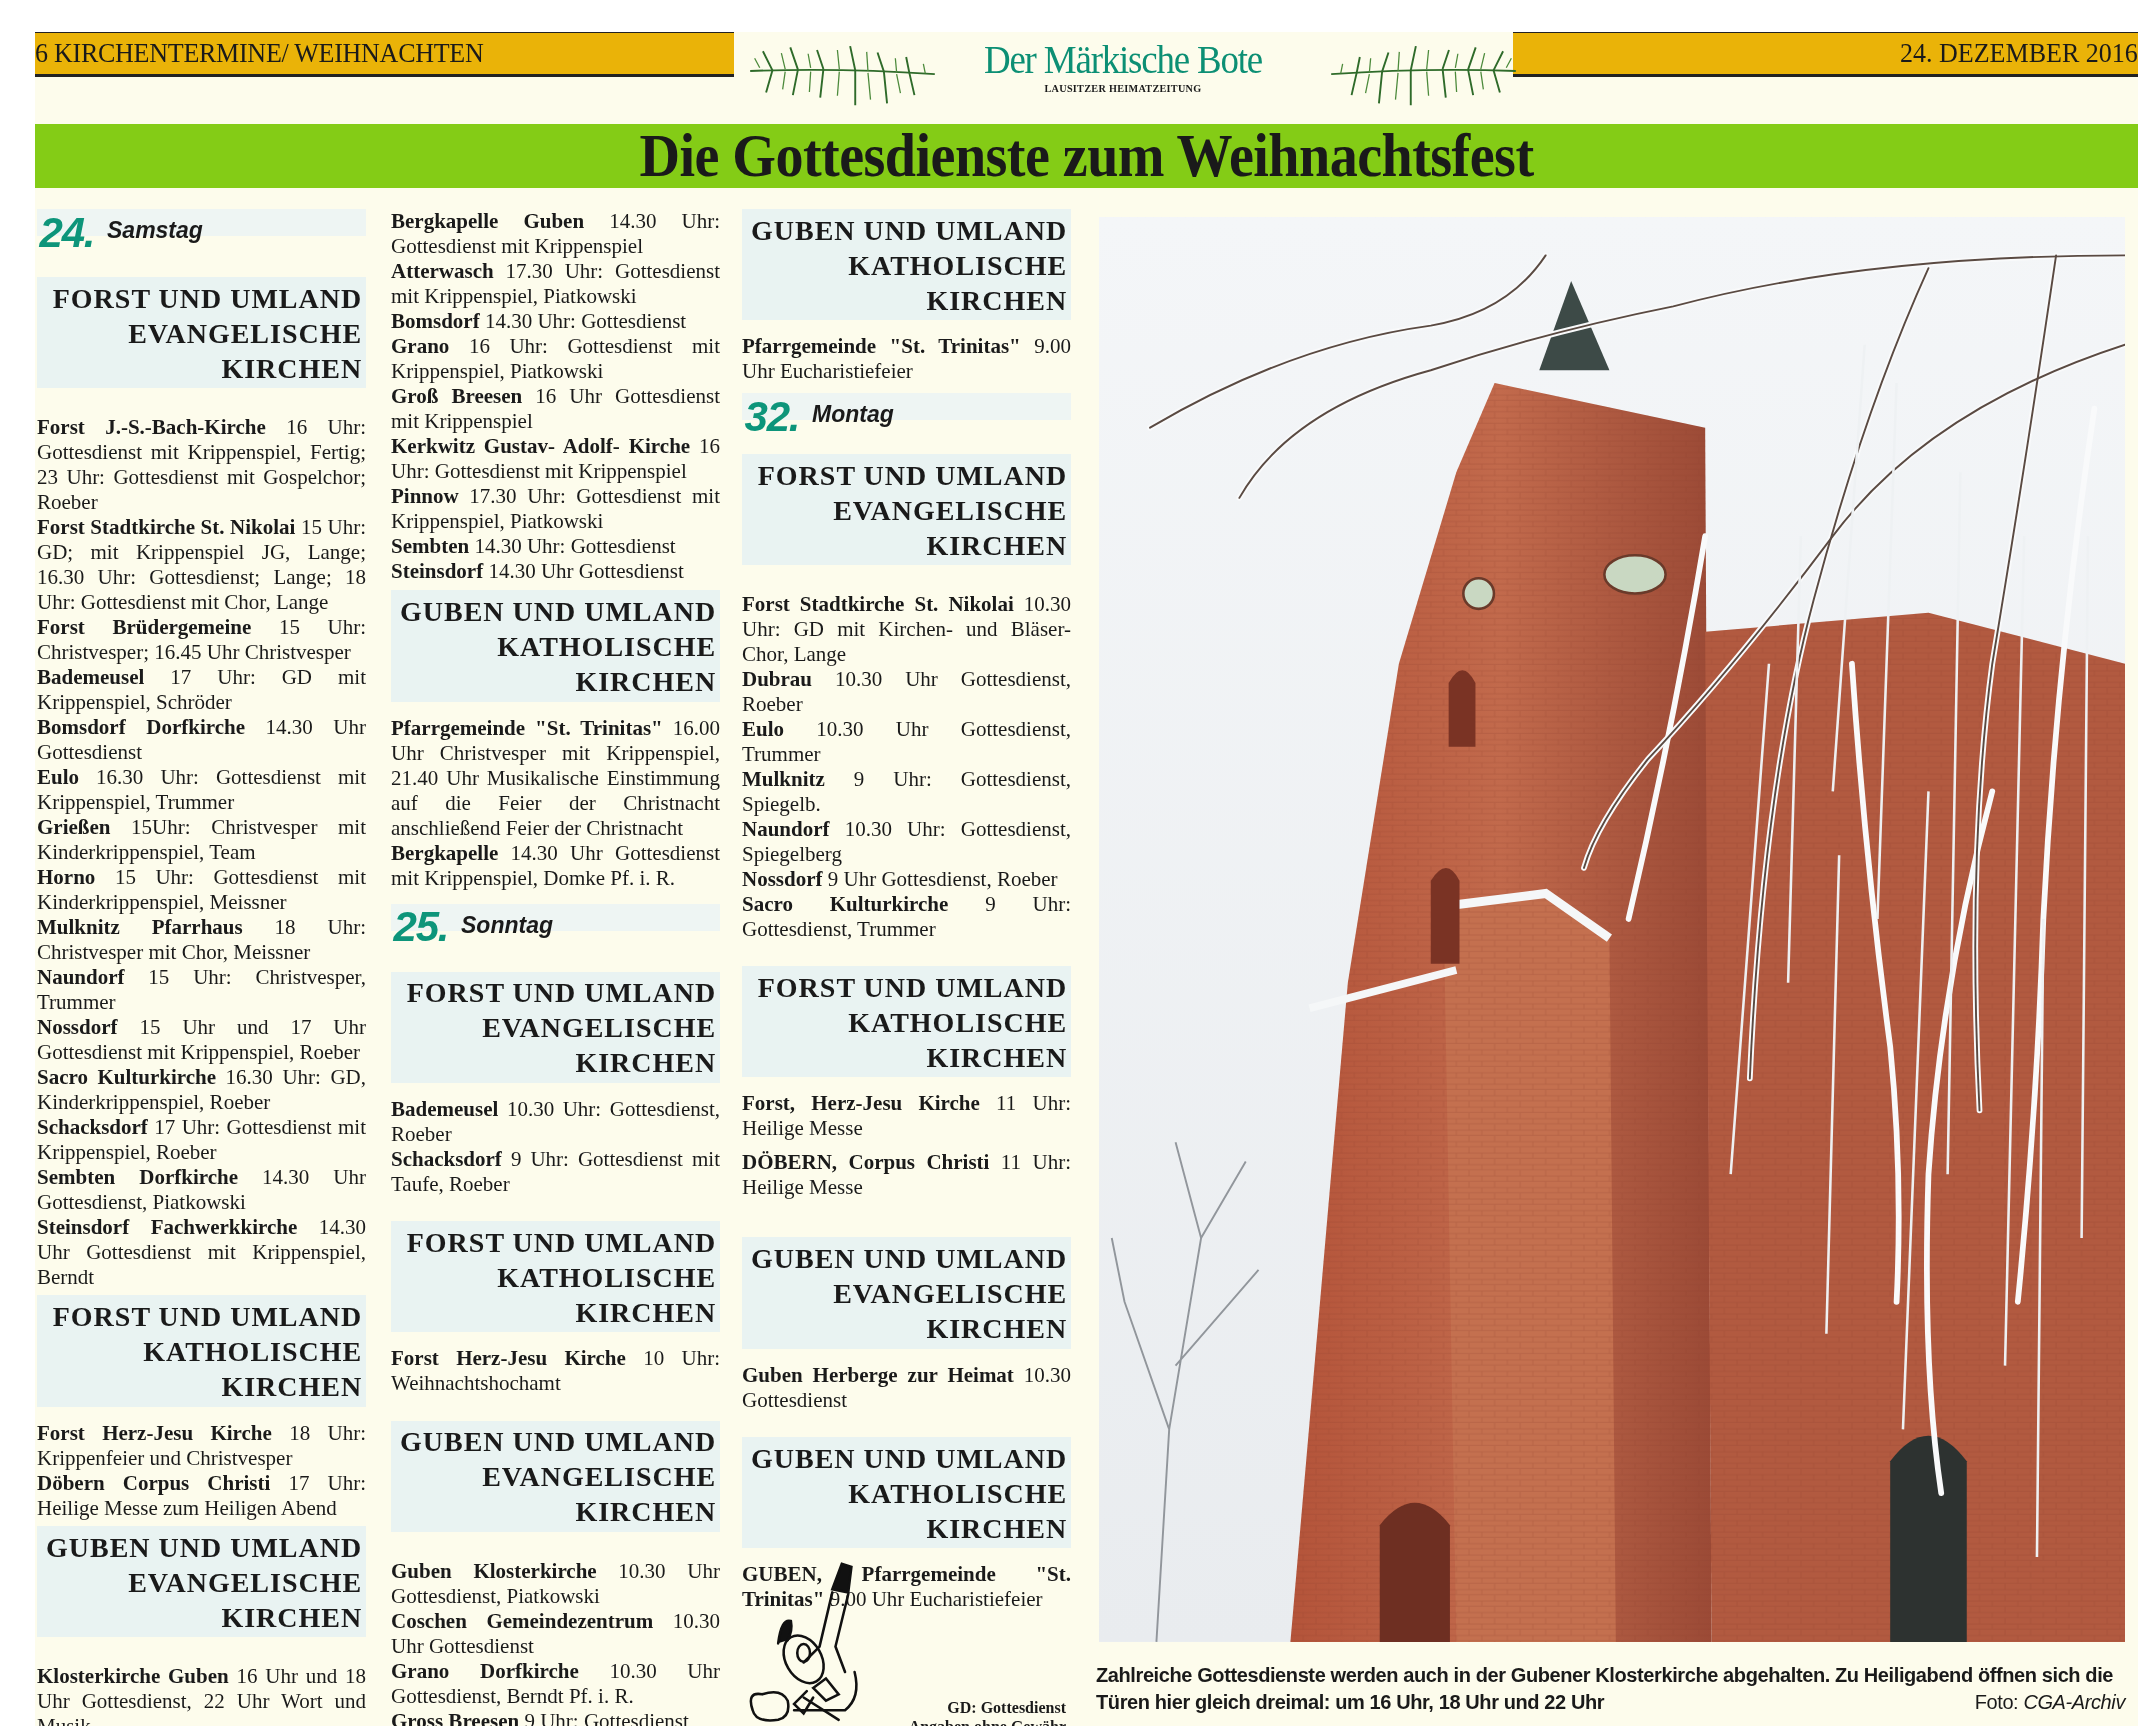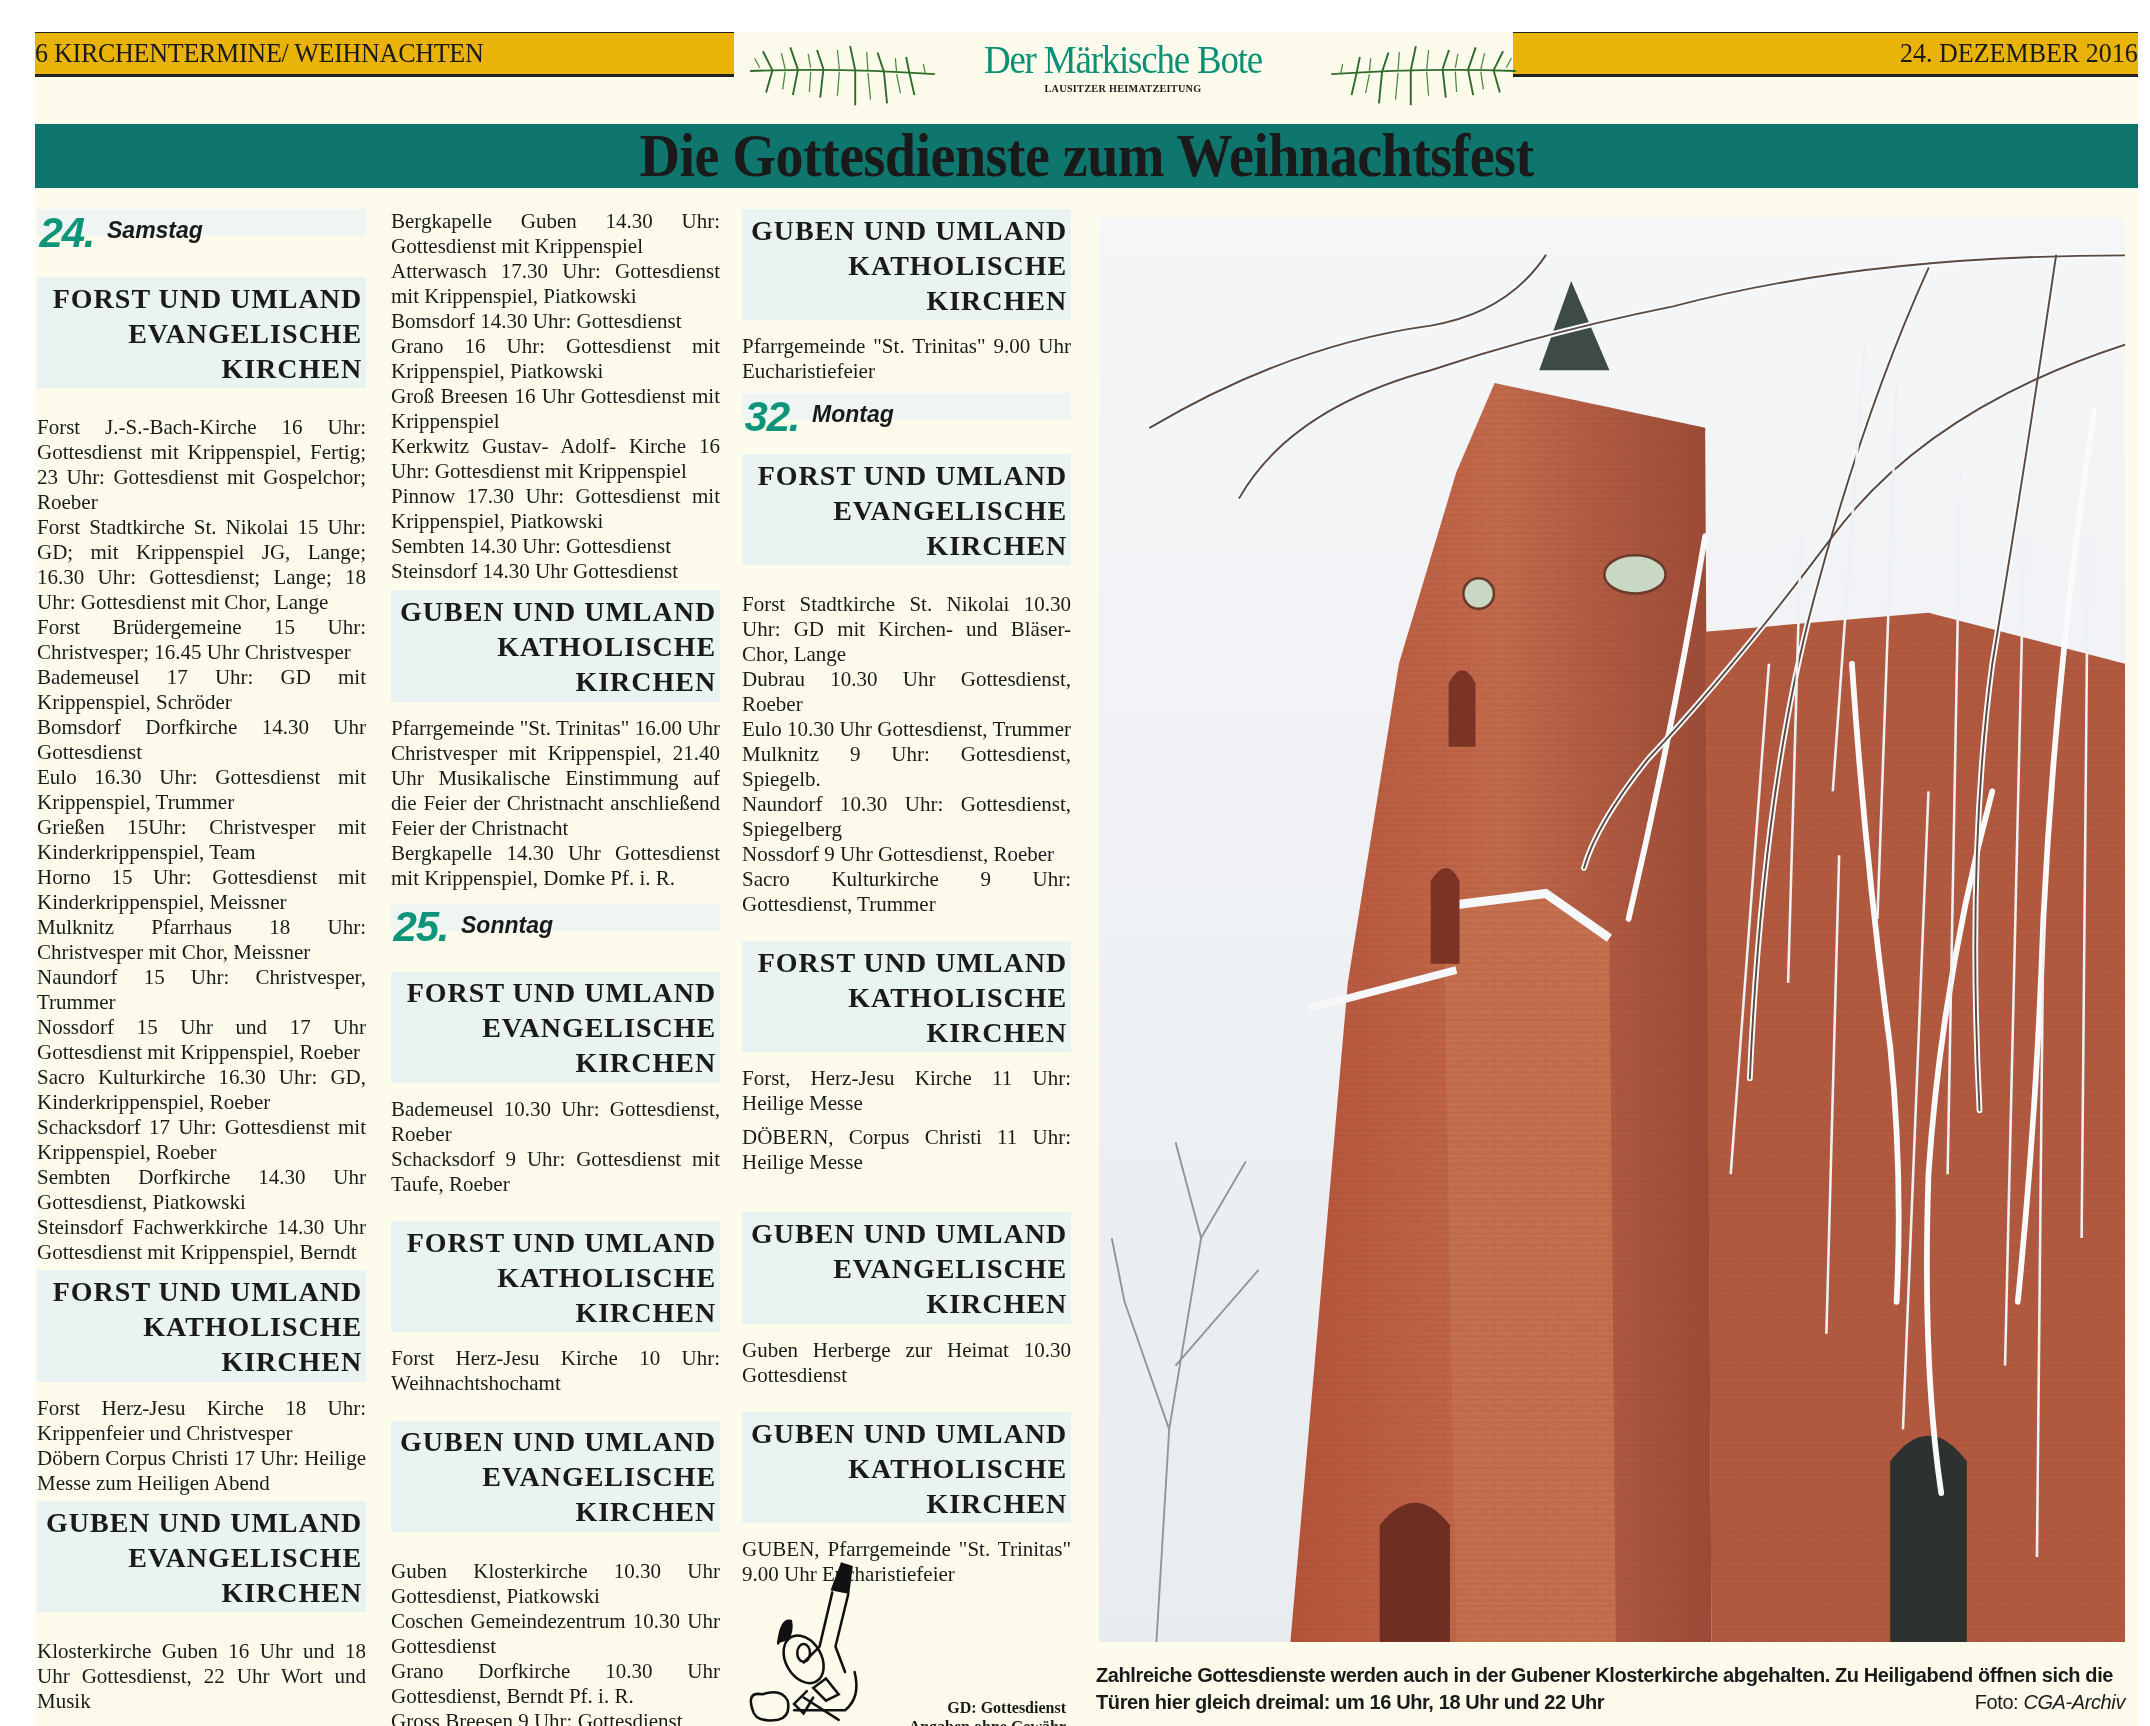--- a/index.html
+++ b/index.html
@@ -9,34 +9,34 @@
   .topbar{position:absolute;left:35px;top:32px;width:2103px;height:41px;border-top:1.9px solid #222;border-bottom:3.2px solid #222;background:#eab308;}
   .top-left{position:absolute;left:0;top:3.8px;font-family:"Liberation Serif",serif;font-size:28px;letter-spacing:-0.3px;transform:scaleX(0.93);transform-origin:left;}
   .top-right{position:absolute;right:0;top:3.8px;font-family:"Liberation Serif",serif;font-size:28px;transform:scaleX(0.93);transform-origin:right;}
   .masthead{position:absolute;left:734px;top:32px;width:779px;height:89px;background:#fdfcec;}
   .brand{position:absolute;left:191px;top:3.2px;width:396px;text-align:center;font-family:"Liberation Serif",serif;color:#0c8f74;font-size:41px;letter-spacing:-1.3px;transform:scaleX(0.9);}
   .brand-sub{position:absolute;left:191px;top:51px;width:396px;text-align:center;font-family:"Liberation Serif",serif;font-size:10.2px;font-weight:bold;letter-spacing:0.3px;}
   .branch{position:absolute;top:9.6px;width:191px;height:77px;}
   .branch.left{left:12.8px;}
   .branch.right{left:594px;}
   
-  .title-band{position:absolute;left:35px;top:124px;width:2103px;height:64px;background:#0f766e;}
+  .title-band{position:absolute;left:35px;top:124px;width:2103px;height:64px;background:#84cc16;}
   .title{position:absolute;left:0;top:0;width:2103px;text-align:center;font-family:"Liberation Serif",serif;font-weight:bold;font-size:61px;line-height:64px;letter-spacing:-0.6px;transform:scaleX(0.92);}
   
   .col{position:absolute;top:209px;width:329px;font-size:21px;line-height:25px;text-align:justify;}
   .col1{left:37px;}
   .col2{left:391px;}
   .col3{left:742px;}
   .day{position:relative;height:50px;margin-bottom:18px;font-style:italic;}
   .day .dband{position:absolute;left:0;top:0;right:0;height:27px;background:#eef5f3;}
   .day .num{position:absolute;left:2.6px;top:-1.3px;font-family:"Liberation Sans",sans-serif;font-weight:bold;font-size:42px;line-height:49px;color:#0d957a;letter-spacing:-1.3px;}
   .day .wd{position:absolute;left:70px;top:8px;font-family:"Liberation Sans",sans-serif;font-weight:bold;font-size:23px;line-height:27px;}
   .sec{background:#e9f3f2;padding:3.8px 3.8px 2.6px 5.1px;margin:5.1px 0 14px 0;font-weight:bold;font-size:28px;line-height:35px;letter-spacing:1px;text-align:right;}
   .entry{margin:0;}
-  .entry b{font-weight:normal;}
+  .entry b{font-weight:bold;}
   .gap{height:12.8px;}
   .spacer{height:19px;}
   
   .photo{position:absolute;left:1099px;top:217px;width:1026px;height:1425px;overflow:hidden;background:#f1f3f5;}
   .caption{position:absolute;left:1096px;top:1662px;width:1029px;font-family:"Liberation Sans",sans-serif;font-weight:bold;font-size:20px;line-height:27px;letter-spacing:-0.4px;}
   .credit{position:absolute;right:0;bottom:0;font-weight:normal;}
   .credit i{font-style:italic;}
   .footnote{position:absolute;left:836px;top:1698px;width:230px;text-align:right;font-weight:bold;font-size:16px;line-height:19px;}
   .mascot{position:absolute;left:743px;top:1551px;width:134px;height:172px;}
 </style>

